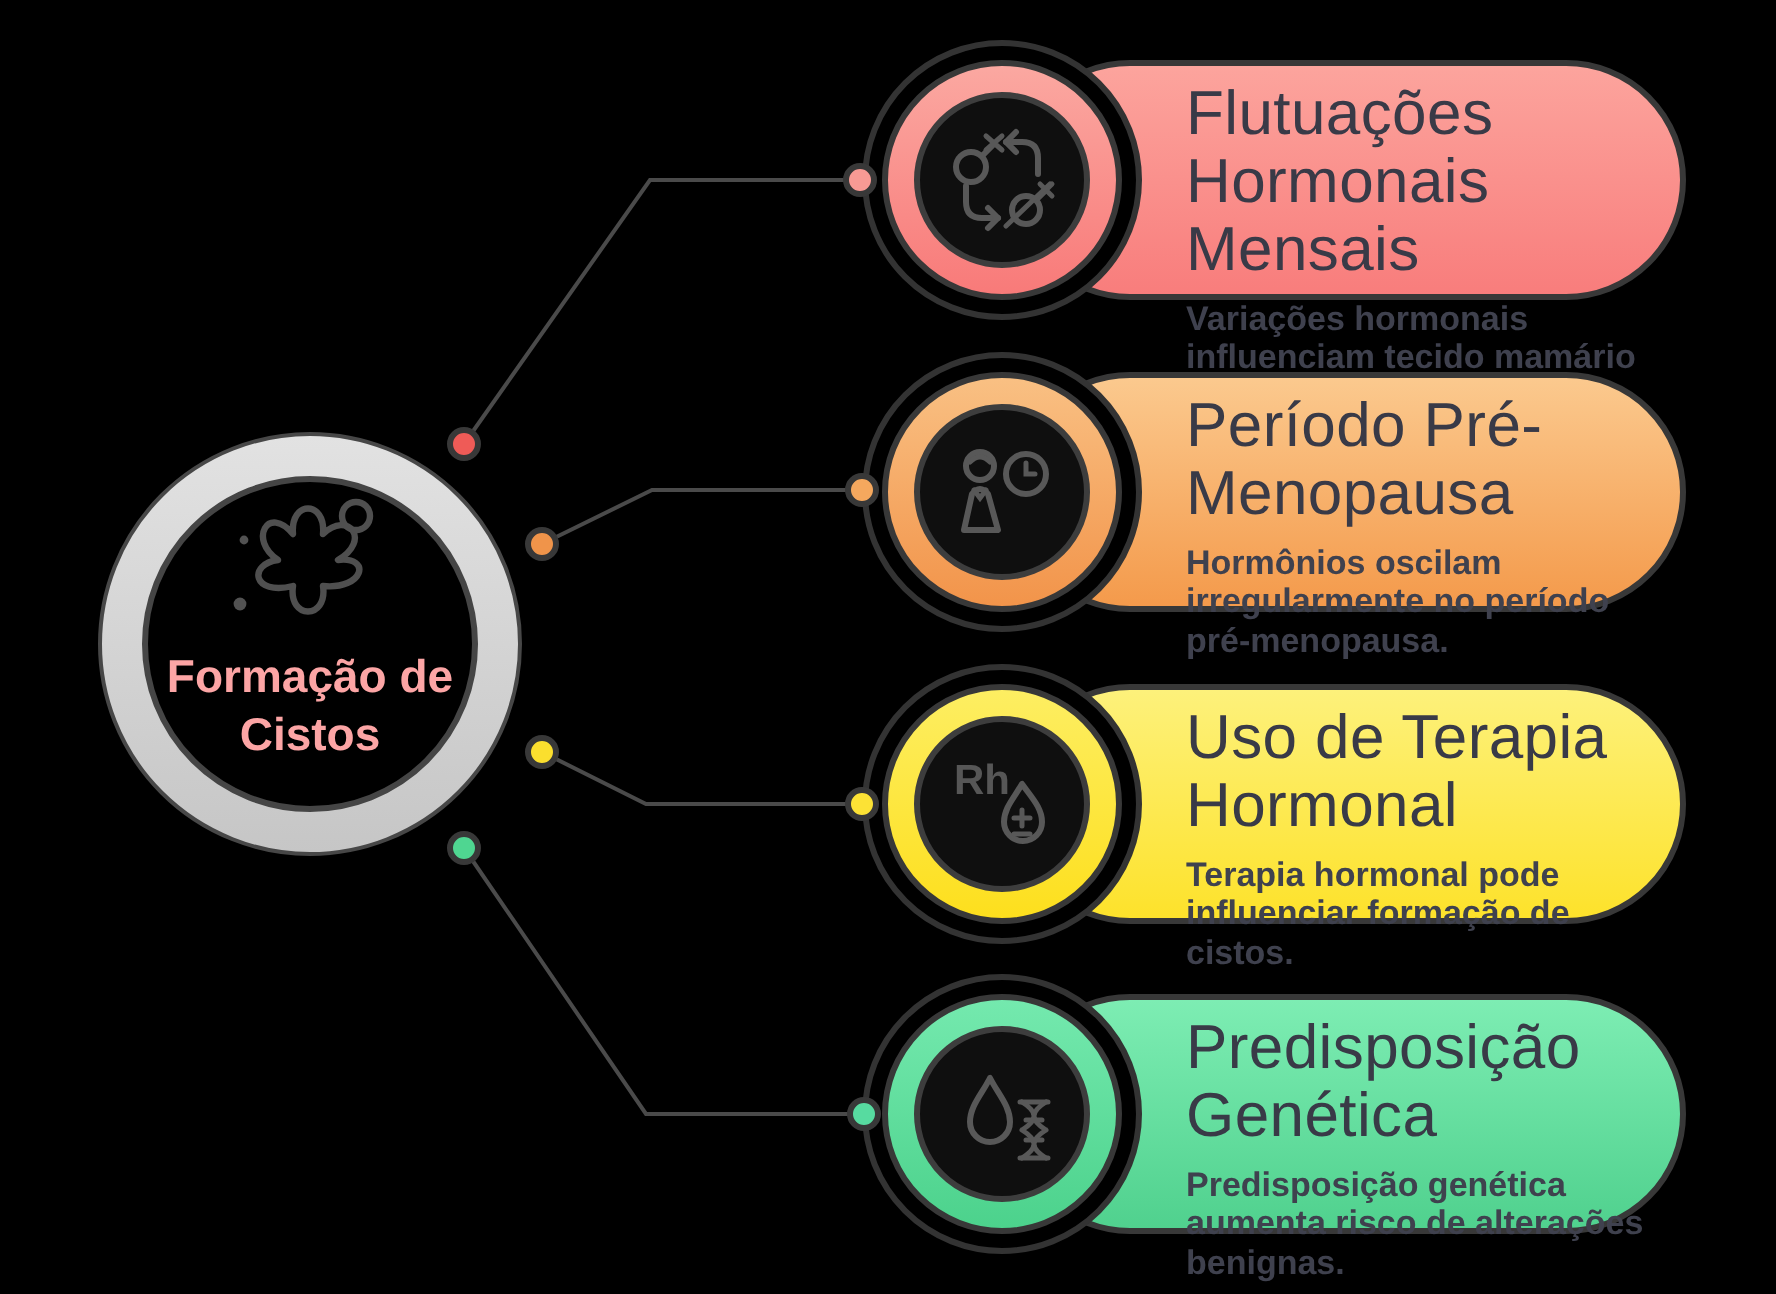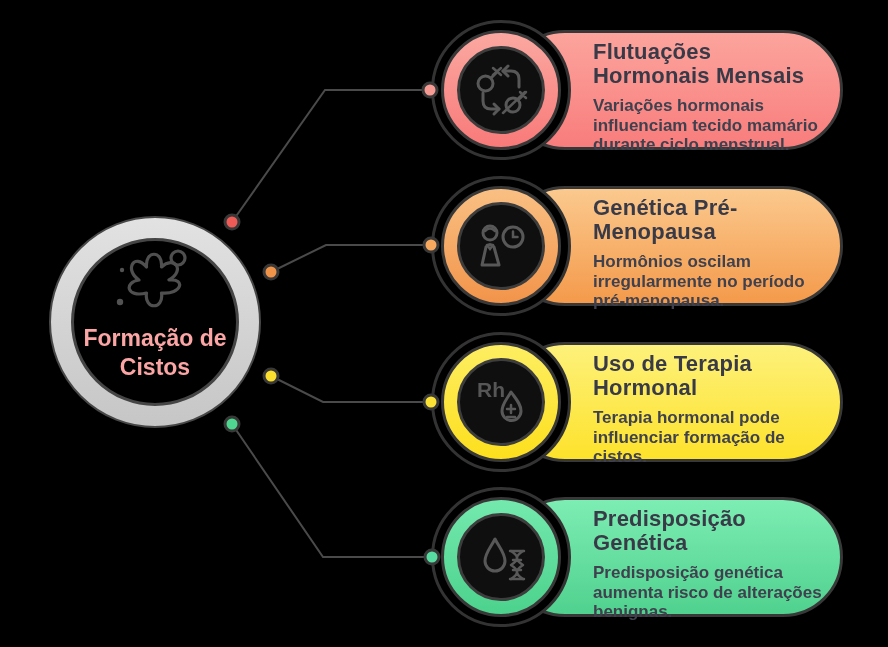--- a/index.html
+++ b/index.html
@@ -19,21 +19,21 @@
   .splat-svg { left:112px; top:242px; }
 
   
   .pill { left:505px; width:338px; height:120px; border-radius:60px; border:3px solid #383838; }
   .notch { left:431px; width:140px; height:140px; border-radius:50%; background:#000; border:3px solid #333333; }
   .ringc { left:441px; width:120px; height:120px; border-radius:50%; border:3px solid #383838; }
   .innerc { left:457px; width:88px; height:88px; border-radius:50%; background:#0f0f0f; border:3px solid #3d3d3d;
     display:flex; align-items:center; justify-content:center;text-align:center; }
 
   .texts { position:absolute; left:85px; top:7px; width:245px; }
-  .card-title { font-size:22px; font-weight:bold; color:#393a47; line-height:1.1;
+  .card-title { font-size:31px; font-weight:normal; color:#393a47; line-height:1.1;
     letter-spacing:0.2px; white-space:pre-line; }
   .card-body { margin-top:8px; font-size:17px; color:#3f414e; line-height:1.13; white-space:pre-line;font-weight:bold; }
 
   .grad-1 { background:linear-gradient(180deg,#fca49d 0%,#f87d7c 100%); }
   .grad-1r{ background:linear-gradient(180deg,#fba8a1 0%,#f87a79 100%); }
   .grad-2 { background:linear-gradient(180deg,#fbc98e 0%,#f49a4b 100%); }
   .grad-2r{ background:linear-gradient(180deg,#f9c083 0%,#f2944a 100%); }
   .grad-3 { background:linear-gradient(180deg,#fdf17b 0%,#fde22b 100%); }
   .grad-3r{ background:linear-gradient(180deg,#fdee62 0%,#fddf1d 100%); }
   .grad-4 { background:linear-gradient(180deg,#7dedb3 0%,#50d18e 100%); }
@@ -93,21 +93,21 @@
       <path class="ico" d="M21,42 L26,47 L21,52"></path>
       <circle class="ico" cx="40" cy="43" r="7"></circle>
       <path class="ico" d="M45,38 L50,33"></path>
       <path class="ico-thin" d="M47,30 L53,36 M53,30 L47,36"></path>
       <path class="ico-thin" d="M30,51 L52,30"></path>
     </svg>
   </div>
 
   <div class="abs pill grad-2" style="top:186px">
     <div class="texts">
-      <div class="card-title">Genética Pré-
+      <div class="card-title">Período Pré-
 Menopausa</div>
       <div class="card-body">Hormônios oscilam
 irregularmente no período
 pré-menopausa.</div>
     </div>
   </div>
   <div class="abs notch" style="top:176px"></div>
   <div class="abs ringc grad-2r" style="top:186px"></div>
   <div class="abs innerc" style="top:202px">
     <svg width="56" height="56" viewBox="0 0 56 56">

